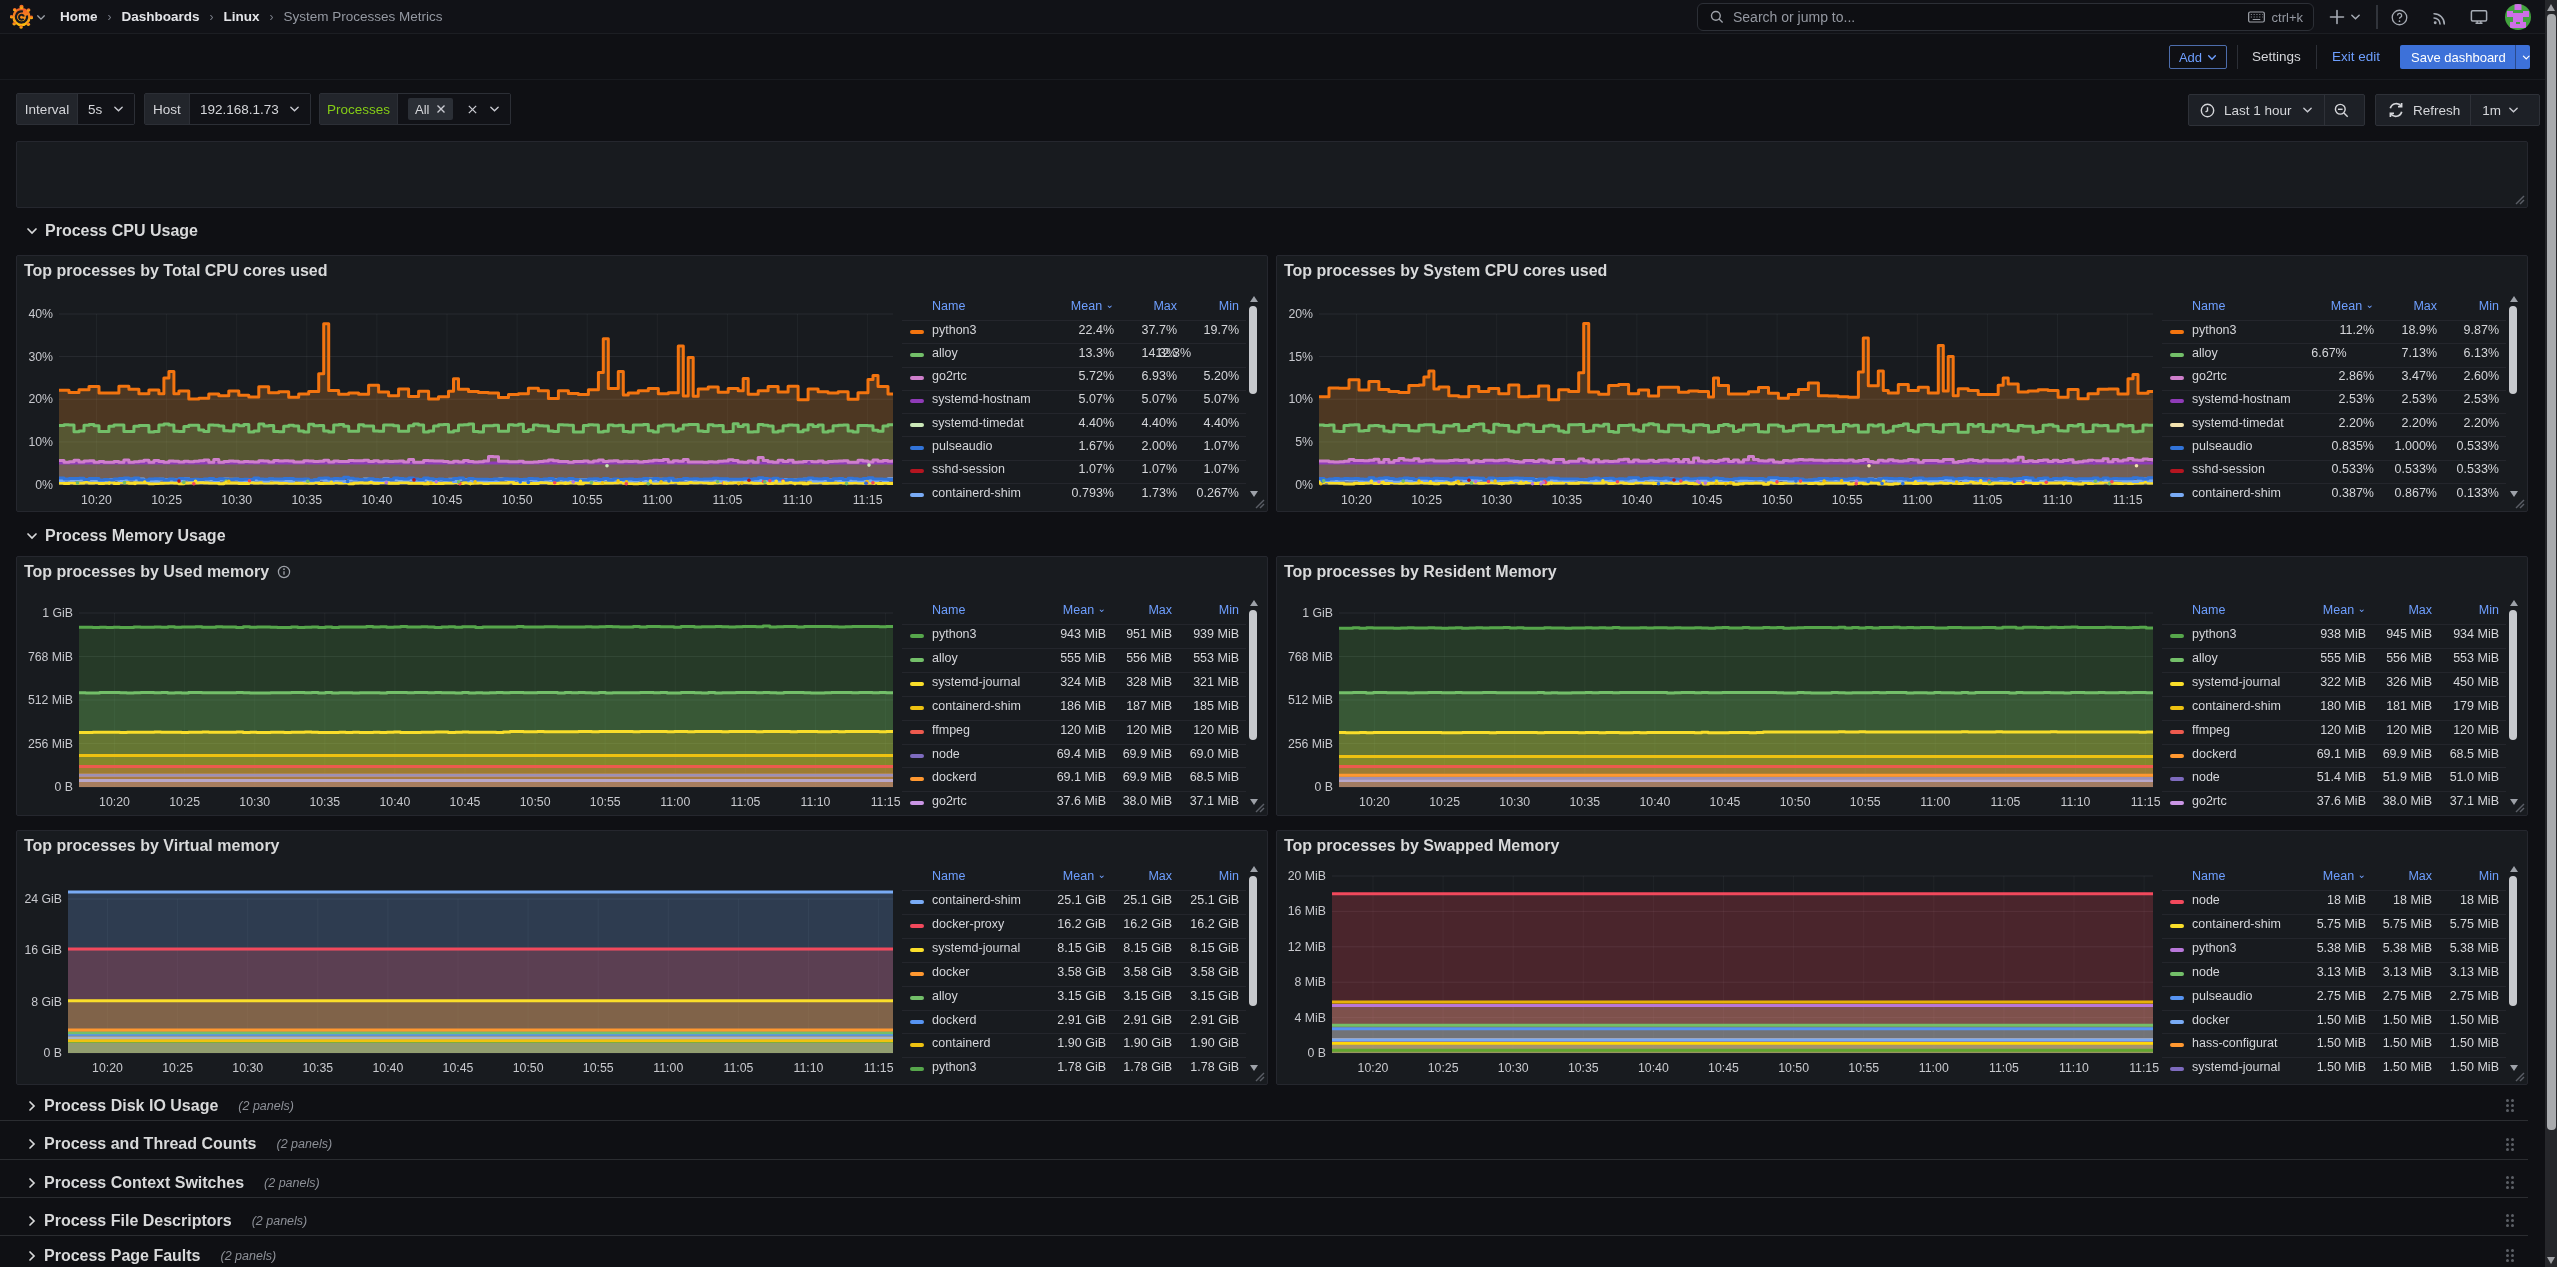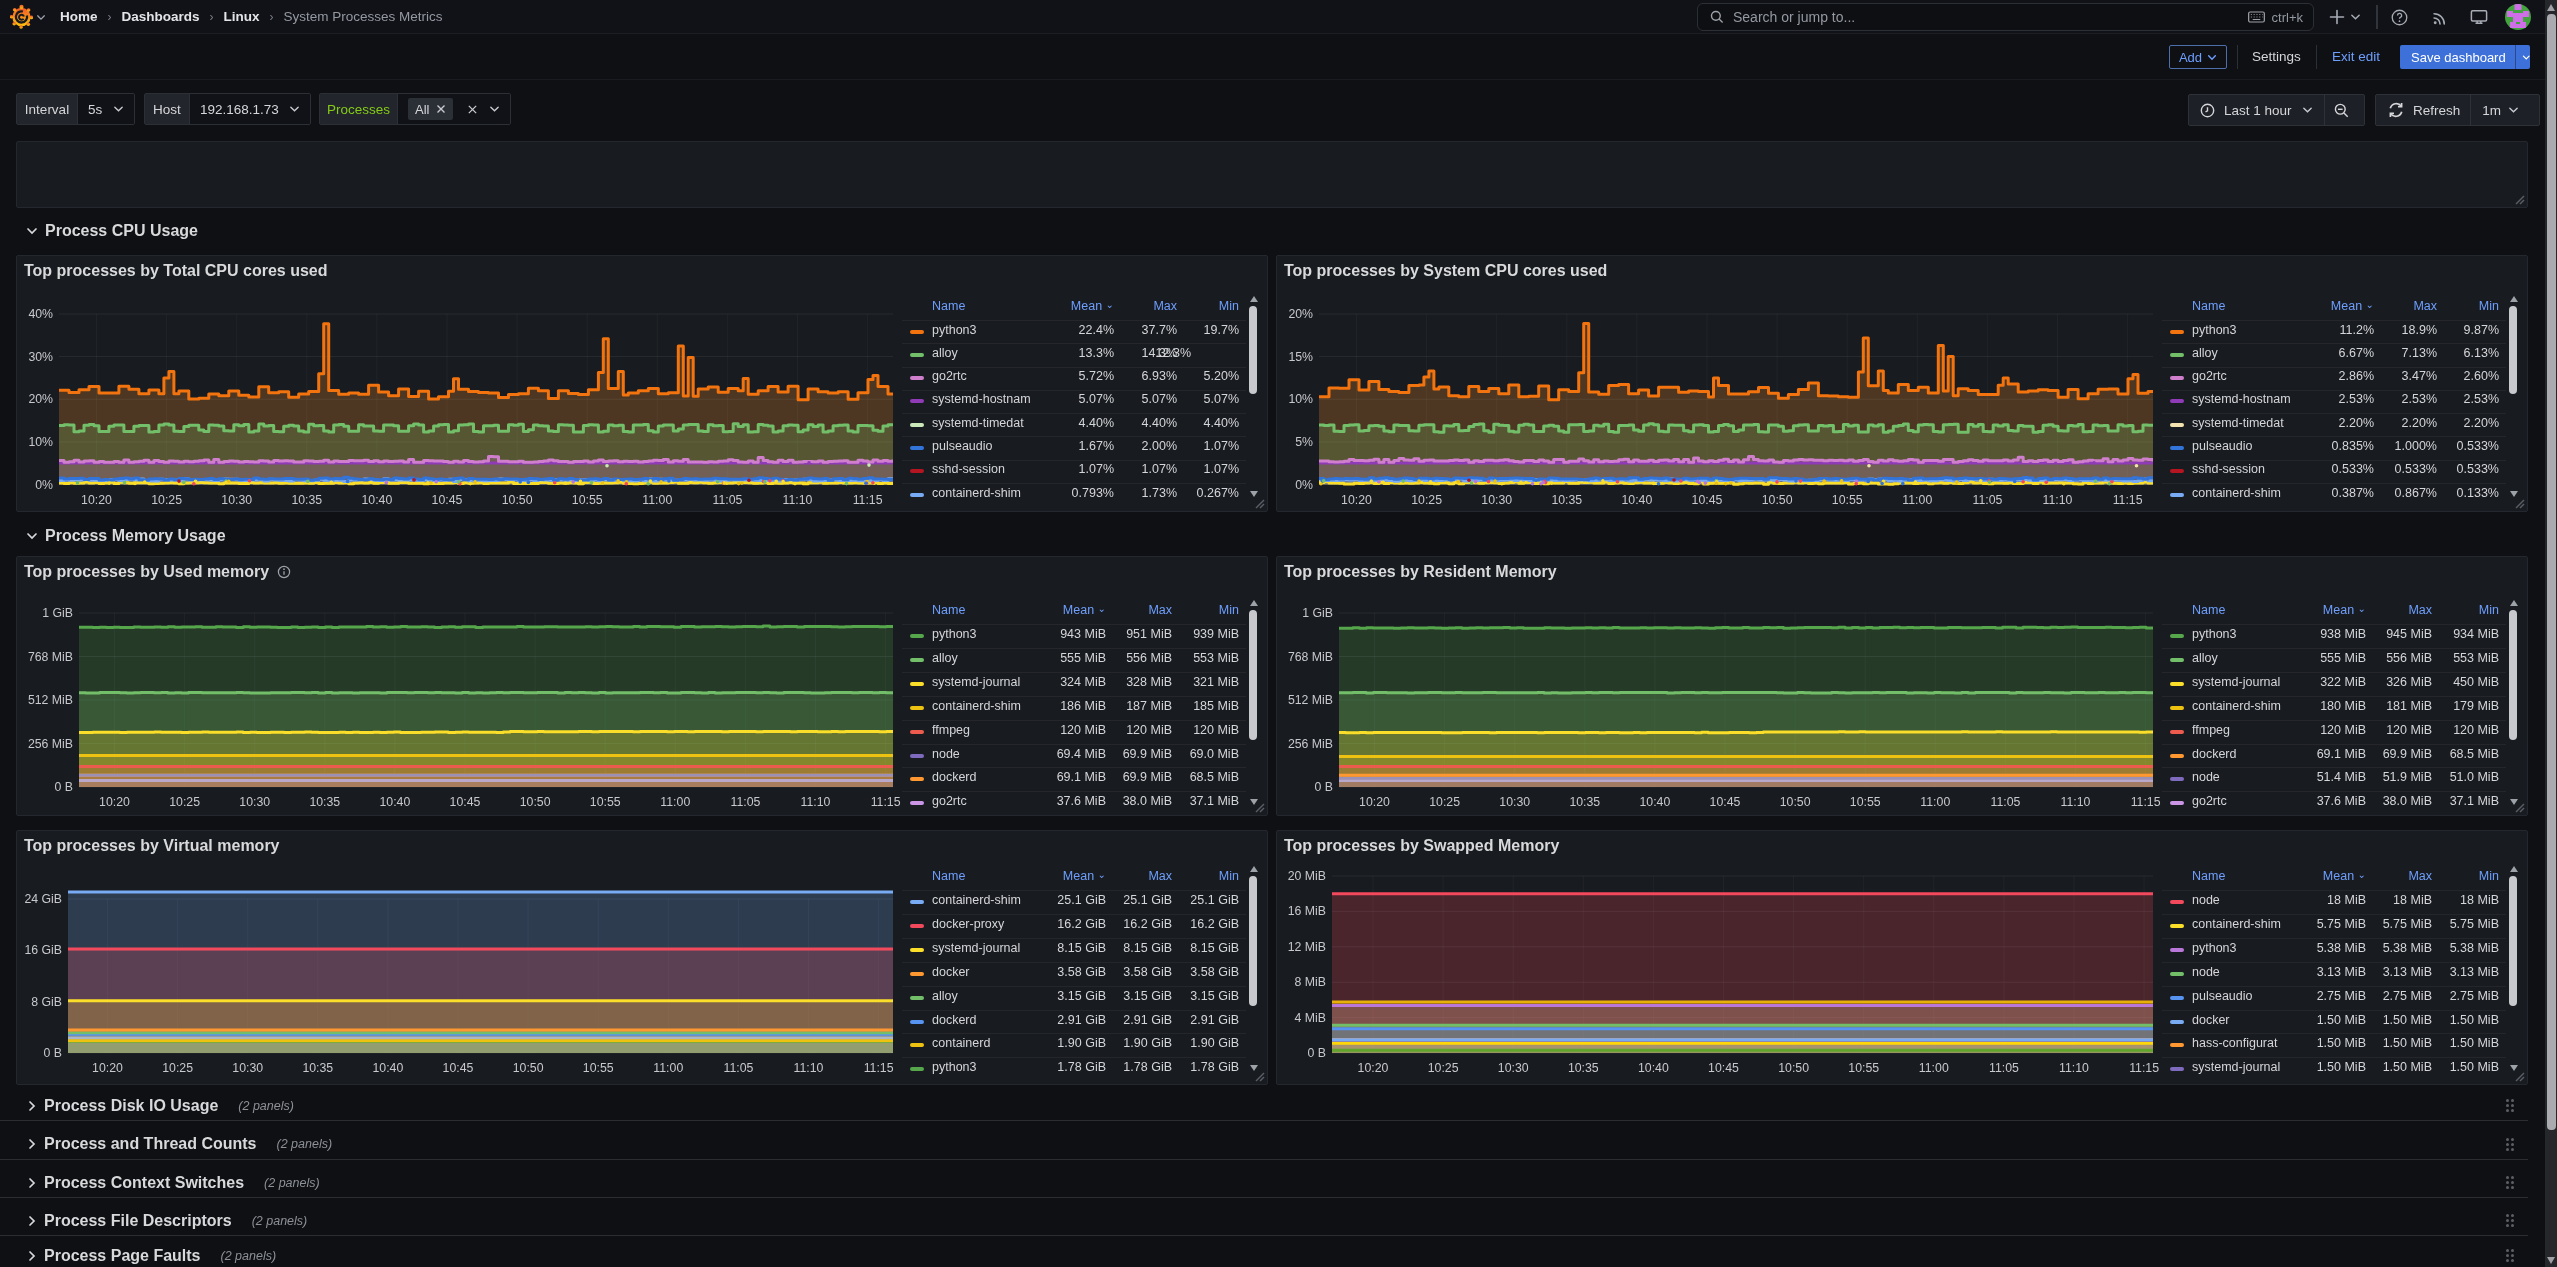--- a/index.html
+++ b/index.html
@@ -541,21 +541,21 @@
     <div class="lg-h" style="left:1039px;top:43px;width:58px;text-align:right">Mean <span class="crt">⌄</span></div>
     <div class="lg-h" style="left:1110px;top:43px;width:50px;text-align:right">Max</div>
     <div class="lg-h" style="left:1166px;top:43px;width:56px;text-align:right">Min</div>
     <div class="dash" style="left:893px;top:73.5px;background:#f3740f"></div>
     <div class="lg-t" style="left:915px;top:66.5px">python3</div>
     <div class="lg-t" style="left:1007px;top:66.5px;width:90px;text-align:right">11.2%</div>
     <div class="lg-t" style="left:1090px;top:66.5px;width:70px;text-align:right">18.9%</div>
     <div class="lg-t" style="left:1152px;top:66.5px;width:70px;text-align:right">9.87%</div>
     <div class="dash" style="left:893px;top:96.8px;background:#73bf69"></div>
     <div class="lg-t" style="left:915px;top:89.8px">alloy</div>
-    <div class="lg-t" style="left:1007px;top:89.8px;width:90px;text-align:right">6.67%</div>
+    <div class="lg-t" style="left:1007px;top:89.8px;width:90px;text-align:center">6.67%</div>
     <div class="lg-t" style="left:1090px;top:89.8px;width:70px;text-align:right">7.13%</div>
     <div class="lg-t" style="left:1152px;top:89.8px;width:70px;text-align:right">6.13%</div>
     <div class="dash" style="left:893px;top:120.1px;background:#cf7fcc"></div>
     <div class="lg-t" style="left:915px;top:113.1px">go2rtc</div>
     <div class="lg-t" style="left:1007px;top:113.1px;width:90px;text-align:right">2.86%</div>
     <div class="lg-t" style="left:1090px;top:113.1px;width:70px;text-align:right">3.47%</div>
     <div class="lg-t" style="left:1152px;top:113.1px;width:70px;text-align:right">2.60%</div>
     <div class="dash" style="left:893px;top:143.4px;background:#8f3bb8"></div>
     <div class="lg-t" style="left:915px;top:136.4px">systemd-hostnam</div>
     <div class="lg-t" style="left:1007px;top:136.4px;width:90px;text-align:right">2.53%</div>

